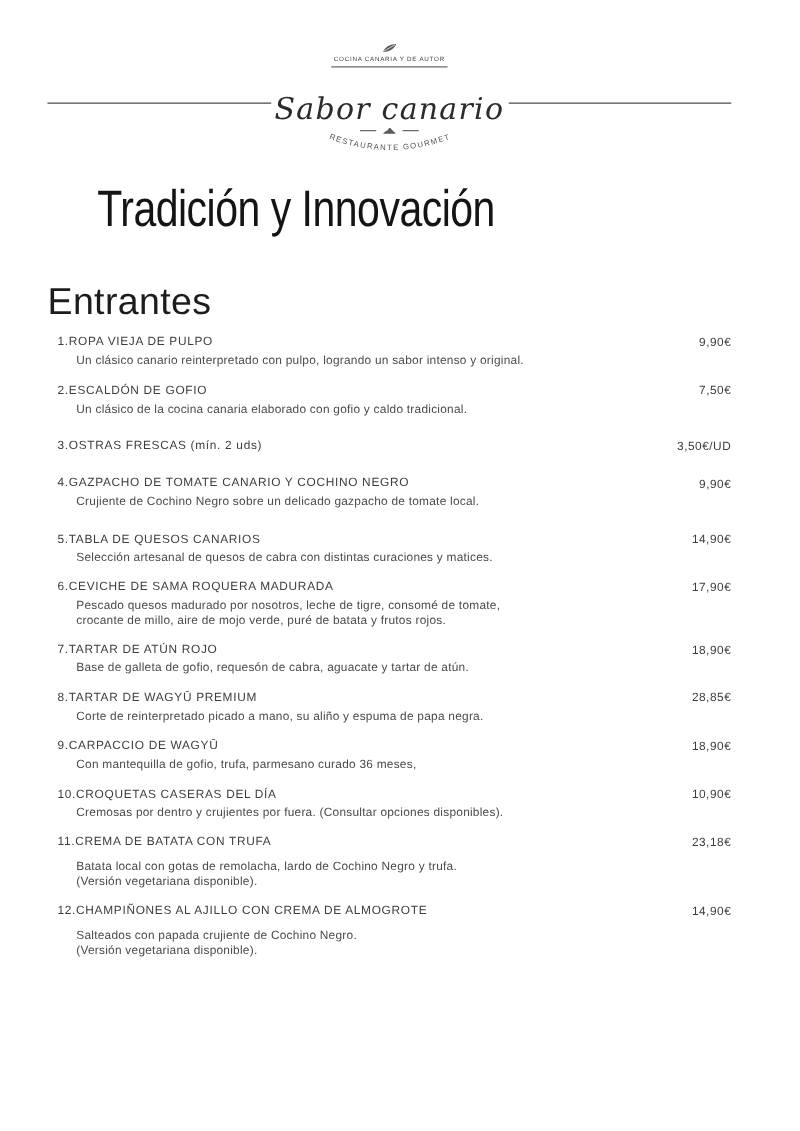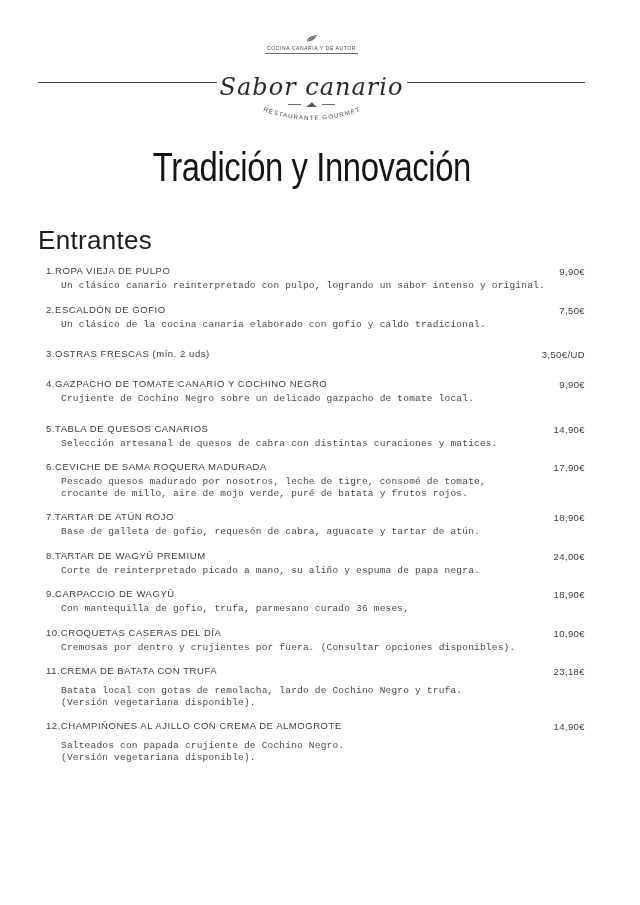--- a/index.html
+++ b/index.html
@@ -14,34 +14,34 @@
   .leaf-svg { display:block; margin-bottom:2px; }
   .tagline-top { font-size:5px; letter-spacing:0.6px; color:#3f3f3f;
                  border-bottom:0.5px solid #6a6a6a; padding:0 2px 2px 2px; }
   .script-name { font-family:"DejaVu Serif", serif; font-style:italic;
                  font-size:24px; color:#2b2b2b; line-height:26px; letter-spacing:1px;margin-top:20px; }
   .seal-row { display:flex; align-items:center; gap:5px; margin-top:1px; }
   .seal-dash { width:13px; height:0; border-top:0.75px solid #6a6a6a; }
   .curve-svg { display:block; margin-top:-3px; }
 
   
-  .page-title { text-align:center; margin-top:14px; }
+  .page-title { margin-top:14px; }
   .page-title span { display:inline-block; font-size:41px; font-weight:500; color:#141414;
                      letter-spacing:-0.5px; transform:scaleX(0.80); transform-origin:center; }
-  .section-heading { font-size:26px; font-weight:300; color:#1c1c1c;
+  .section-heading { font-size:30px; font-weight:300; color:#1c1c1c;
                      letter-spacing:0.3px; margin-top:34px; }
 
   
   .menu-list { margin-top:9px; padding-left:8px; }
   .menu-item { margin-bottom:12px; }
   .menu-item.mb-lg { margin-bottom:18px; }
-  .item-row { display:flex; justify-content:space-between; align-items:flex-end; }
+  .item-row { display:flex; justify-content:space-between; align-items:center; }
   .item-title { font-size:9.5px; letter-spacing:0.55px; color:#3d3d3d; line-height:12px; }
   .item-price { font-size:9.5px; letter-spacing:0.4px; color:#3d3d3d; white-space:nowrap; }
-  .item-desc { margin-top:3px; margin-left:15px;font-family:Liberation Mono, monospace; }
+  .item-desc { margin-top:3px; margin-left:15px; }
   .item-desc.desc-gap { margin-top:8px; }
   .item-desc div { font-size:9.5px; color:#4a4a4a; line-height:11.5px; letter-spacing:0.2px; }
 </style>
 </head>
 <body>
 
 <div class="page">
 
   <header>
     <div class="logo-row">
@@ -142,21 +142,21 @@
           <div class="item-price">18,90€</div>
         </div>
         <div class="item-desc">
           <div>Base de galleta de gofio, requesón de cabra, aguacate y tartar de atún.</div>
         </div>
       </div>
 
       <div class="menu-item">
         <div class="item-row">
           <div class="item-title"><span>8.</span><span>TARTAR DE WAGYŪ PREMIUM</span></div>
-          <div class="item-price">24,00€</div>
+          <div class="item-price">28,85€</div>
         </div>
         <div class="item-desc">
           <div>Corte de reinterpretado picado a mano, su aliño y espuma de papa negra.</div>
         </div>
       </div>
 
       <div class="menu-item">
         <div class="item-row">
           <div class="item-title"><span>9.</span><span>CARPACCIO DE WAGYŪ</span></div>
           <div class="item-price">18,90€</div>

